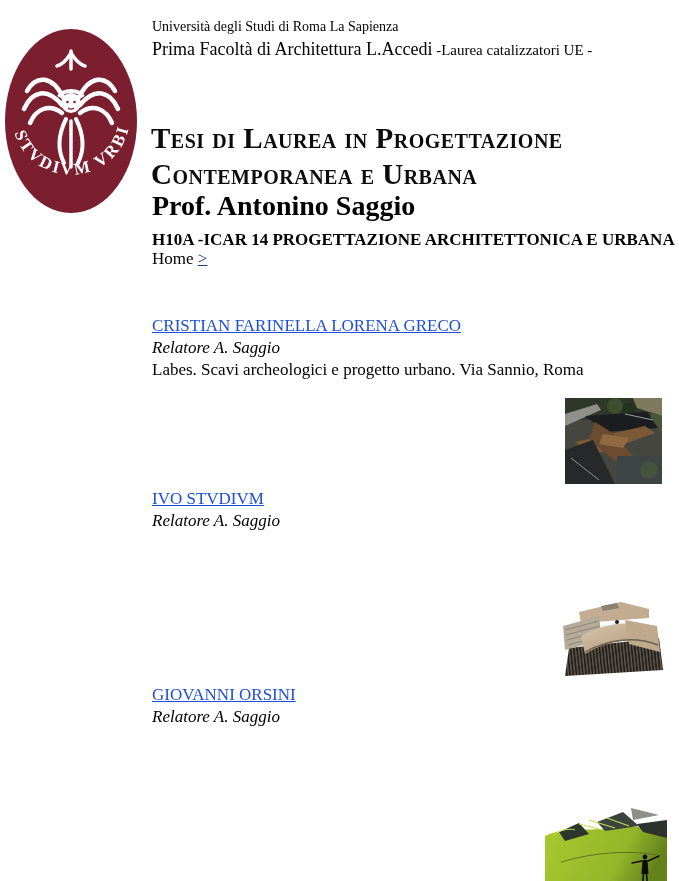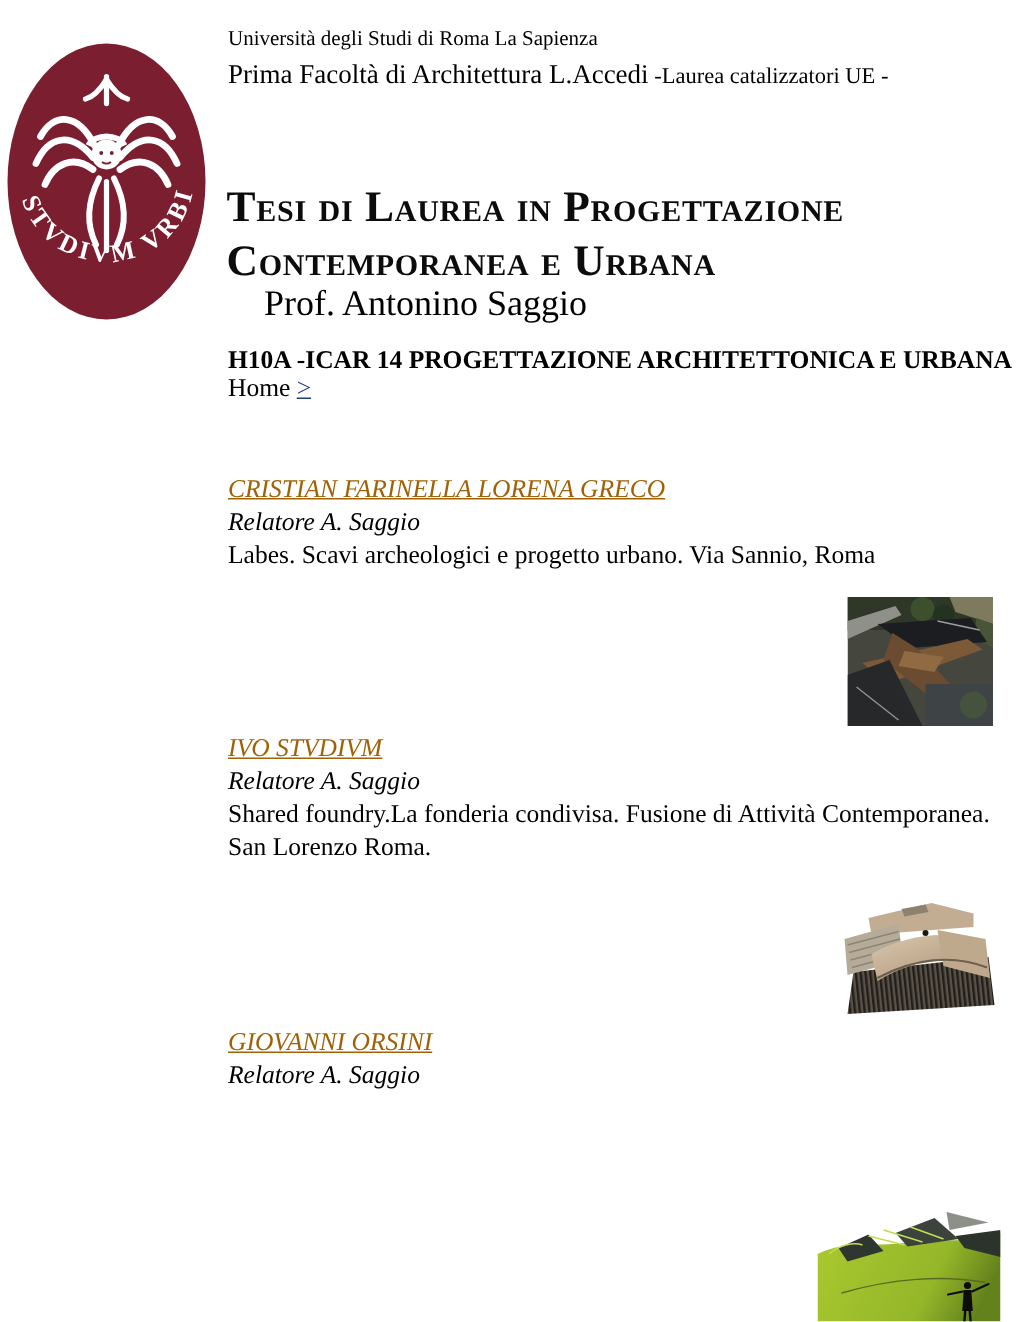--- a/index.html
+++ b/index.html
@@ -9,32 +9,32 @@
   }
   .abs{position:absolute;}
   
   .hline1{left:152px;top:16px;font-size:14px;line-height:22px;white-space:nowrap;}
   .hline2{left:152px;top:38px;font-size:18px;line-height:22px;white-space:nowrap;}
   .hnote{font-size:15px;}
   .title{
     left:151px;top:80px;font-size:29px;font-weight:bold;line-height:36px;
     font-variant:small-caps;letter-spacing:0.5px;color:#0c0c0c;white-space:nowrap;margin-top:40px;
   }
-  .prof{left:152px;top:190px;font-size:24px;font-weight:normal;margin-left:24px;}
+  .prof{left:152px;top:190px;font-size:28px;font-weight:bold;}
   .course{left:152px;top:230px;font-size:17px;font-weight:bold;white-space:nowrap;}
   .navline{font-size:17px;line-height:18px;left:152px;white-space:nowrap;text-align:center;}
   .nav-home{top:250px;}
   .nav-blog{top:268px;}
   .arrow{color:#1d3f7d;text-decoration:underline;cursor:pointer;}
   
   .entry{left:152px;width:512px;font-size:17px;line-height:22px;}
   .e1{top:315px;}
   .e2{top:488px;}
   .e3{top:684px;}
-  .ename{font-style:italic;color:#a16207;text-decoration:underline;cursor:pointer;display:inline-block;}
+  .ename{color:#1d4ed8;text-decoration:underline;cursor:pointer;display:inline-block;}
   .erel{font-style:italic;}
   .edesc{}
   
   .thumb{display:block;}
   .t1{left:565px;top:398px;}
   .t2{left:561px;top:596px;}
   .t3{left:545px;top:800px;}
   .logo{left:2px;top:27px;}
 </style>
 </head>
@@ -115,21 +115,20 @@
       <rect x="52" y="58" width="45" height="28" fill="#3e4445"></rect>
       <circle cx="84" cy="72" r="9" fill="#45523e"></circle>
       <path d="M6,60 L34,82" stroke="#8d938f" stroke-width="1"></path>
       <path d="M60,16 L88,22" stroke="#9aa09c" stroke-width="1"></path>
     </svg>
   </div>
 
   <div class="abs entry e2">
     <div><span class="ename">IVO STVDIVM</span></div>
     <div class="erel">Relatore A. Saggio</div>
-    <div class="edesc">Shared foundry.La fonderia condivisa. Fusione di Attività Contemporanea. San Lorenzo Roma.</div>
   </div>
   <div class="abs thumb t2">
     <svg width="103" height="85" viewBox="0 0 103 85">
       <defs>
         <pattern id="ribs" width="3.2" height="8" patternUnits="userSpaceOnUse" patternTransform="rotate(-6)">
           <rect width="3.2" height="8" fill="#5a5249"></rect>
           <rect x="0" width="1.6" height="8" fill="#221e19"></rect>
         </pattern>
         <linearGradient id="beige" x1="0" y1="0" x2="1" y2="1">
           <stop offset="0" stop-color="#d9c7ad"></stop>

